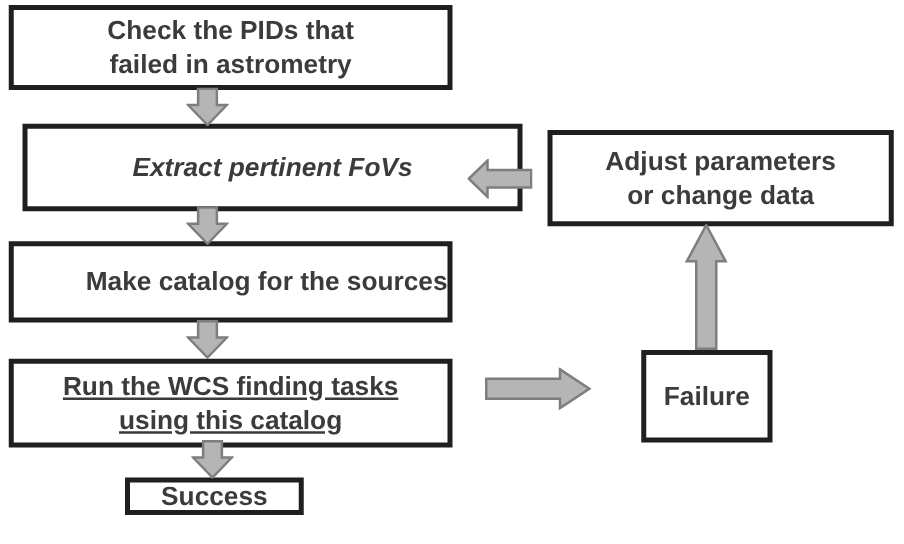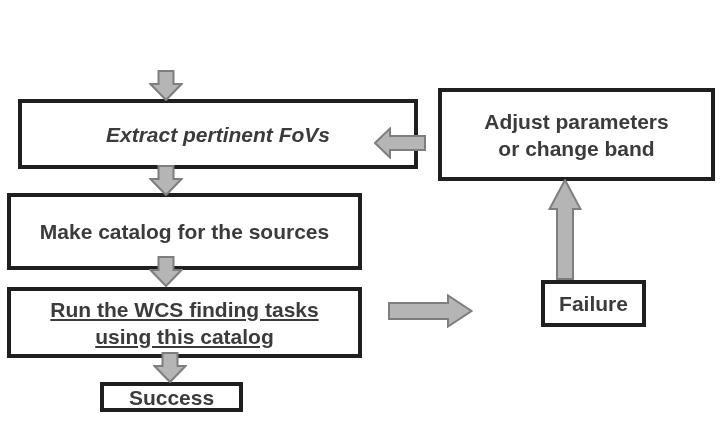--- a/index.html
+++ b/index.html
@@ -37,61 +37,65 @@
   .arrow { position: absolute; z-index: 2; }
   .arrow polygon {
     fill: var(--arrow-fill);
     stroke: var(--arrow-stroke);
     stroke-width: 2;
     stroke-linejoin: miter;
   }
   
   #box-check   { left: 7px;   top: 4px;   width: 355px; height: 68px; }
   #box-extract { left: 18px;   top: 99px;  width: 400px; height: 70px; font-style: italic; }
-  #box-make    { left: 7px;   top: 193px; width: 355px; height: 77px; }
+  #box-make    { left: 7px;   top: 193px; width: 355px; height: 65px; align-items: flex-end; }
   #box-run     { left: 7px;   top: 287px; width: 355px; height: 71px; text-decoration: underline; }
   #box-success { left: 100px; top: 382px; width: 143px; height: 30px; }
   
-  #box-adjust  { left: 438px; top: 88px; width: 277px; height: 93px; }
-  #box-failure { left: 541px; top: 280px; width: 105px; height: 47px; justify-content: center; }
+  #box-adjust  { left: 438px; top: 104px; width: 277px; height: 77px; }
+  #box-failure { left: 513px; top: 280px; width: 105px; height: 74px; justify-content: center; }
   
   #arrow-check-extract { left: 149px; top: 70px;  }
   #arrow-extract-make  { left: 149px; top: 165px; }
   #arrow-make-run      { left: 149px; top: 256px; }
   #arrow-run-success   { left: 153px; top: 352px; }
   #arrow-run-failure   { left: 388px; top: 294px; }
   #arrow-failure-adjust{ left: 548px; top: 179px; }
   #arrow-adjust-extract{ left: 374px; top: 127px; }
 </style>
 </head>
 <body>
 
 <div id="canvas">
 
+  <div class="node" id="box-check">
+    <span>Check the PIDs that</span>
+    <span>failed in astrometry</span>
+  </div>
 
   <div class="node" id="box-extract">
     <span>Extract pertinent FoVs</span>
   </div>
 
   <div class="node" id="box-make">
     <span>Make catalog for the sources</span>
   </div>
 
   <div class="node" id="box-run">
     <span>Run the WCS finding tasks</span>
     <span>using this catalog</span>
   </div>
 
   <div class="node" id="box-success">
     <span>Success</span>
   </div>
 
   <div class="node" id="box-adjust">
     <span>Adjust parameters</span>
-    <span>or change band</span>
+    <span>or change data</span>
   </div>
 
   <div class="node" id="box-failure">
     <span>Failure</span>
   </div>
 
   <svg class="arrow" id="arrow-check-extract" width="34" height="31" viewBox="0 0 34 31">
     <polygon points="9.5,1 24.5,1 24.5,14 32.5,14 17,30 1.5,14 9.5,14"></polygon>
   </svg>
   <svg class="arrow" id="arrow-extract-make" width="34" height="31" viewBox="0 0 34 31">

